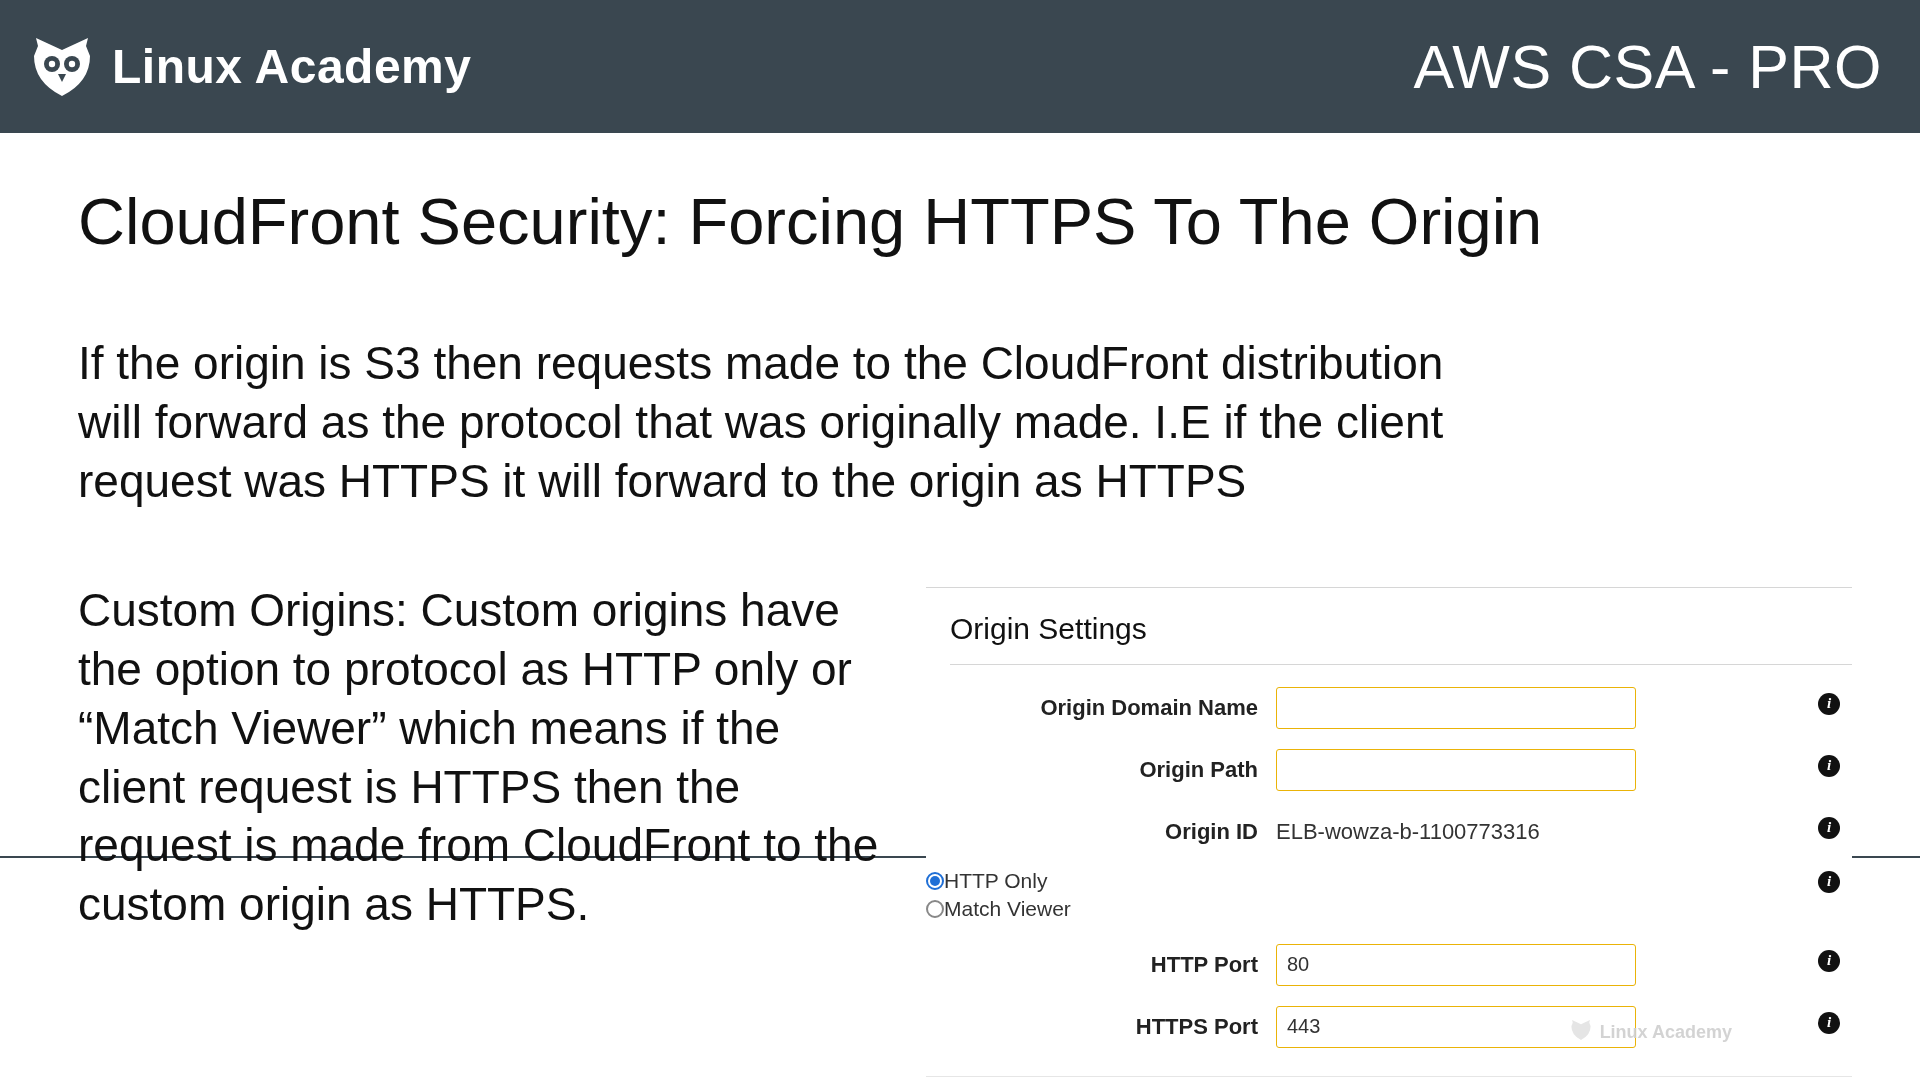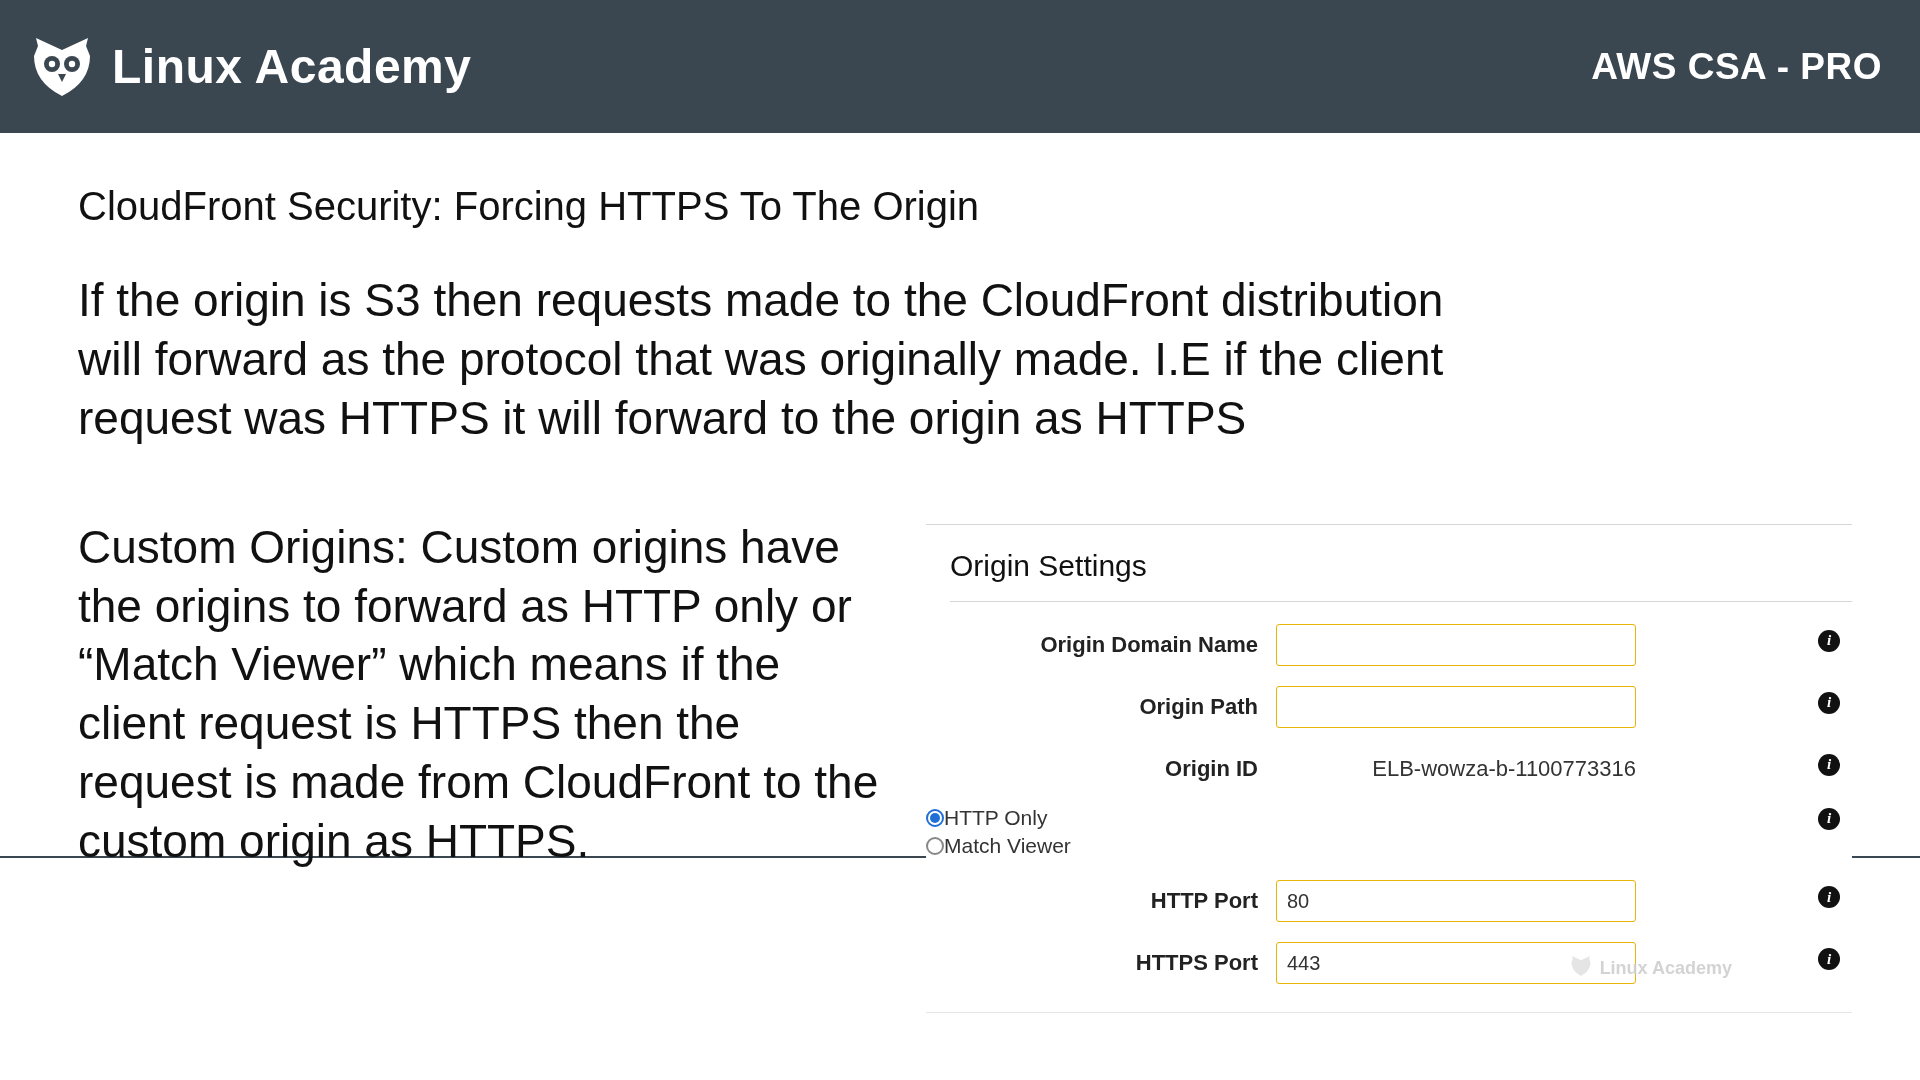--- a/index.html
+++ b/index.html
@@ -5,23 +5,23 @@
   * { box-sizing: border-box; margin: 0; padding: 0; }
   html, body { width: 1920px; height: 1080px; font-family: "Segoe UI", "Helvetica Neue", Arial, sans-serif; background: #fff; }
   .slide { width: 1920px; height: 858px; position: relative; background: #fff; border-bottom: 2px solid #3a4750; }
   .header {
     width: 100%; height: 133px; background: #3a4750;
     display: flex; align-items: center; justify-content: space-between;
     padding: 0 38px 0 30px;
   }
   .brand { display: flex; align-items: center; gap: 18px; }
   .brand-text { color: #fff; font-size: 48px; font-weight: 700; letter-spacing: 0.5px; }
-  .course-title { color: #fff; font-size: 37px; font-weight: 700; letter-spacing: 0.5px; }
+  .course-title { color: #fff; font-size: 61px; font-weight: 400; letter-spacing: 0.5px; }
   .content { padding: 48px 68px 0 78px; }
-  .slide-title { font-size: 40px; font-weight: 400; color: #111; margin-bottom: 40px; line-height: 1.25; }
+  .slide-title { font-size: 65px; font-weight: 400; color: #111; margin-bottom: 72px; line-height: 1.25; }
   .para1 { font-size: 46px; font-weight: 400; color: #111; line-height: 1.28; max-width: 1440px; margin-bottom: 70px; }
   .lower { display: flex; align-items: flex-start; gap: 28px; }
   .para2 { font-size: 46px; font-weight: 400; color: #111; line-height: 1.28; flex: 0 0 820px; }
   .panel {
     flex: 1 1 auto; border-top: 1px solid #d6d6d6; border-bottom: 1px solid #e6e6e6;
     background: #fff; padding: 0; margin-top: 6px; position: relative;
     font-family: "Helvetica Neue", Arial, sans-serif;
   }
   .panel-header {
     font-size: 30px; font-weight: 400; color: #111; padding: 24px 0 18px 0;
@@ -34,21 +34,21 @@
   .form-label {
     flex: 0 0 350px; text-align: right; padding-right: 18px; font-size: 22px;
     font-weight: 700; color: #222; padding-top: 8px;
   }
   .form-control { flex: 0 0 360px; }
   .form-info { flex: 0 0 auto; margin-left: auto; padding-right: 12px; padding-top: 6px; }
   input.text-input {
     width: 100%; height: 42px; border: 1px solid #eab308; border-radius: 3px;
     font-size: 20px; padding: 0 10px; background: #fff; color: #333;
   }
-  .static-value { font-size: 22px; color: #333; padding-top: 8px; text-align: right; }
+  .static-value { font-size: 22px; color: #333; padding-top: 8px; }
   .radio-group { padding-top: 2px; }
   .radio-line { display: flex; align-items: center; font-size: 21px; color: #333; line-height: 1.35; }
   .radio-dot {
     width: 18px; height: 18px; border-radius: 50%; border: 2px solid #888;
     display: inline-flex; align-items: center; justify-content: center; background: #fff;
   }
   .radio-dot.selected { border-color: #1f6fd6; }
   .radio-dot.selected::after {
     content: ""; width: 10px; height: 10px; border-radius: 50%; background: #1f6fd6;
   }
@@ -85,21 +85,21 @@
       <span class="brand-text">Linux Academy</span>
     </div>
     <div class="course-title">AWS CSA - PRO</div>
   </div>
 
   <div class="content">
     <h1 class="slide-title">CloudFront Security:  Forcing HTTPS To The Origin</h1>
     <p class="para1">If the origin is S3 then requests made to the CloudFront distribution will forward as the protocol that was originally made. I.E if the client request was HTTPS it will forward to the origin as HTTPS</p>
 
     <div class="lower">
-      <p class="para2">Custom Origins: Custom origins have the origins to forward as HTTP only or “Match Viewer” which means if the client request is HTTPS then the request is made from CloudFront to the custom origin as HTTPS.</p>
+      <p class="para2">Custom Origins: Custom origins have the option to protocol as HTTP only or “Match Viewer” which means if the client request is HTTPS then the request is made from CloudFront to the custom origin as HTTPS.</p>
 
       <div class="panel">
         <div class="panel-header">Origin Settings</div>
 
         <div class="form-rows">
 
           <div class="form-row">
             <div class="form-label">Origin Domain Name</div>
             <div class="form-control">
               <input class="text-input" type="text" value="" style="">

